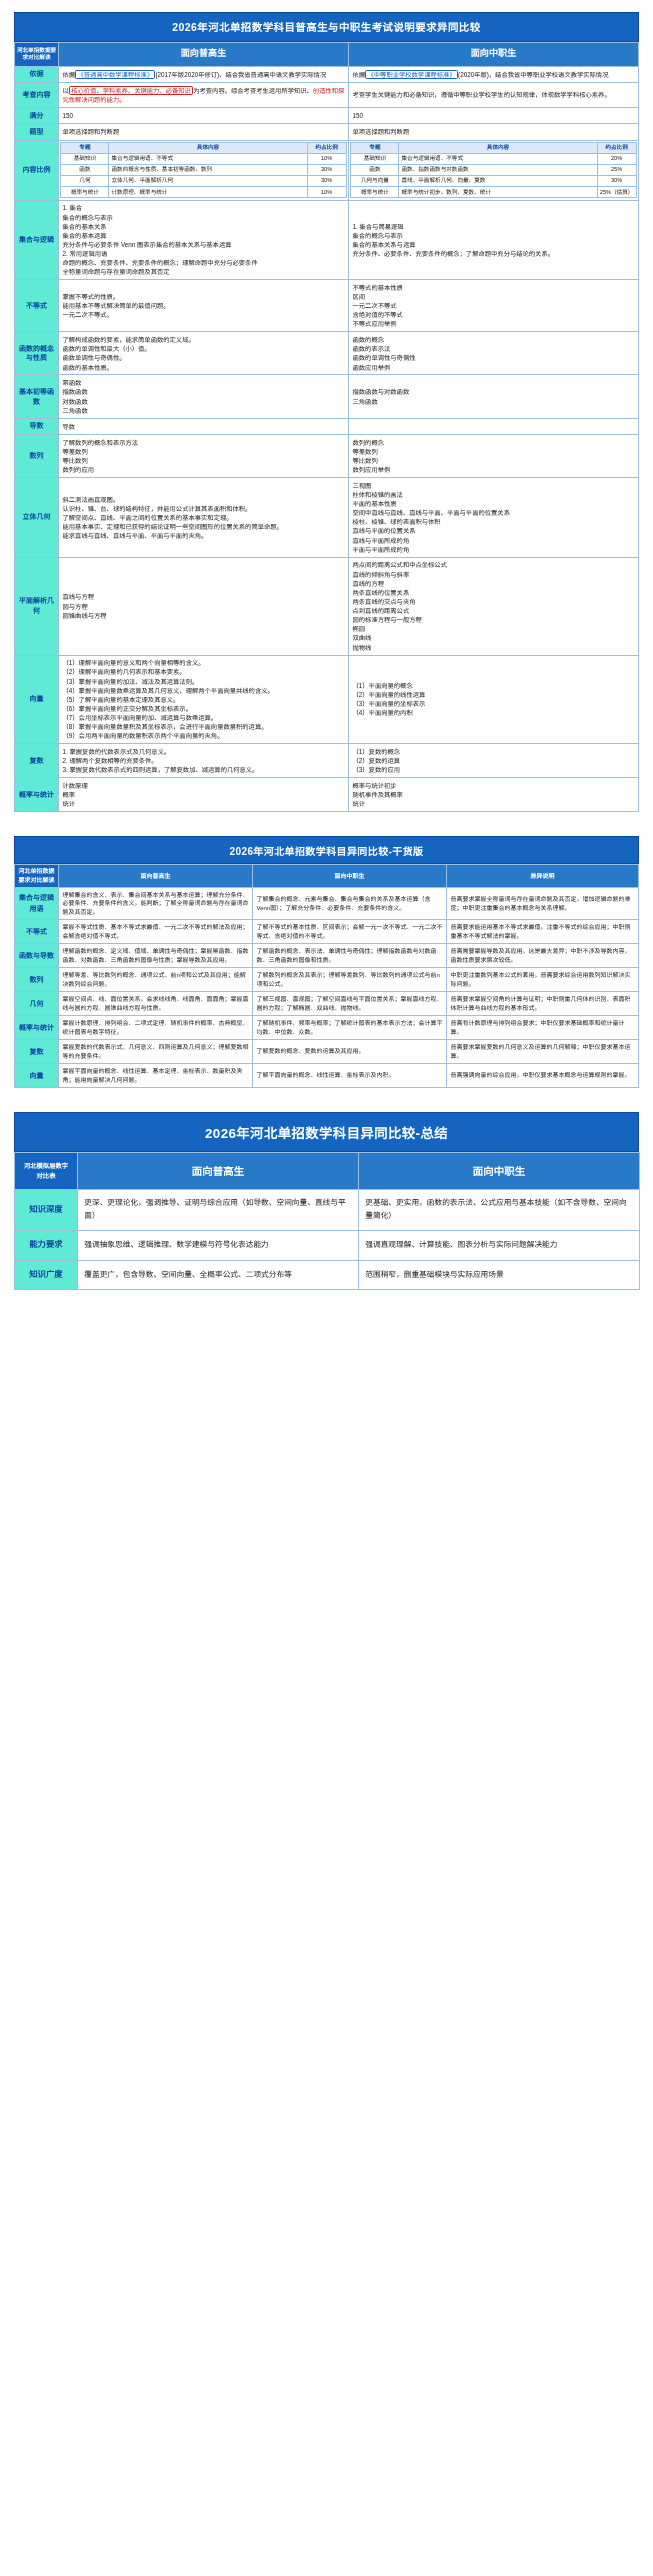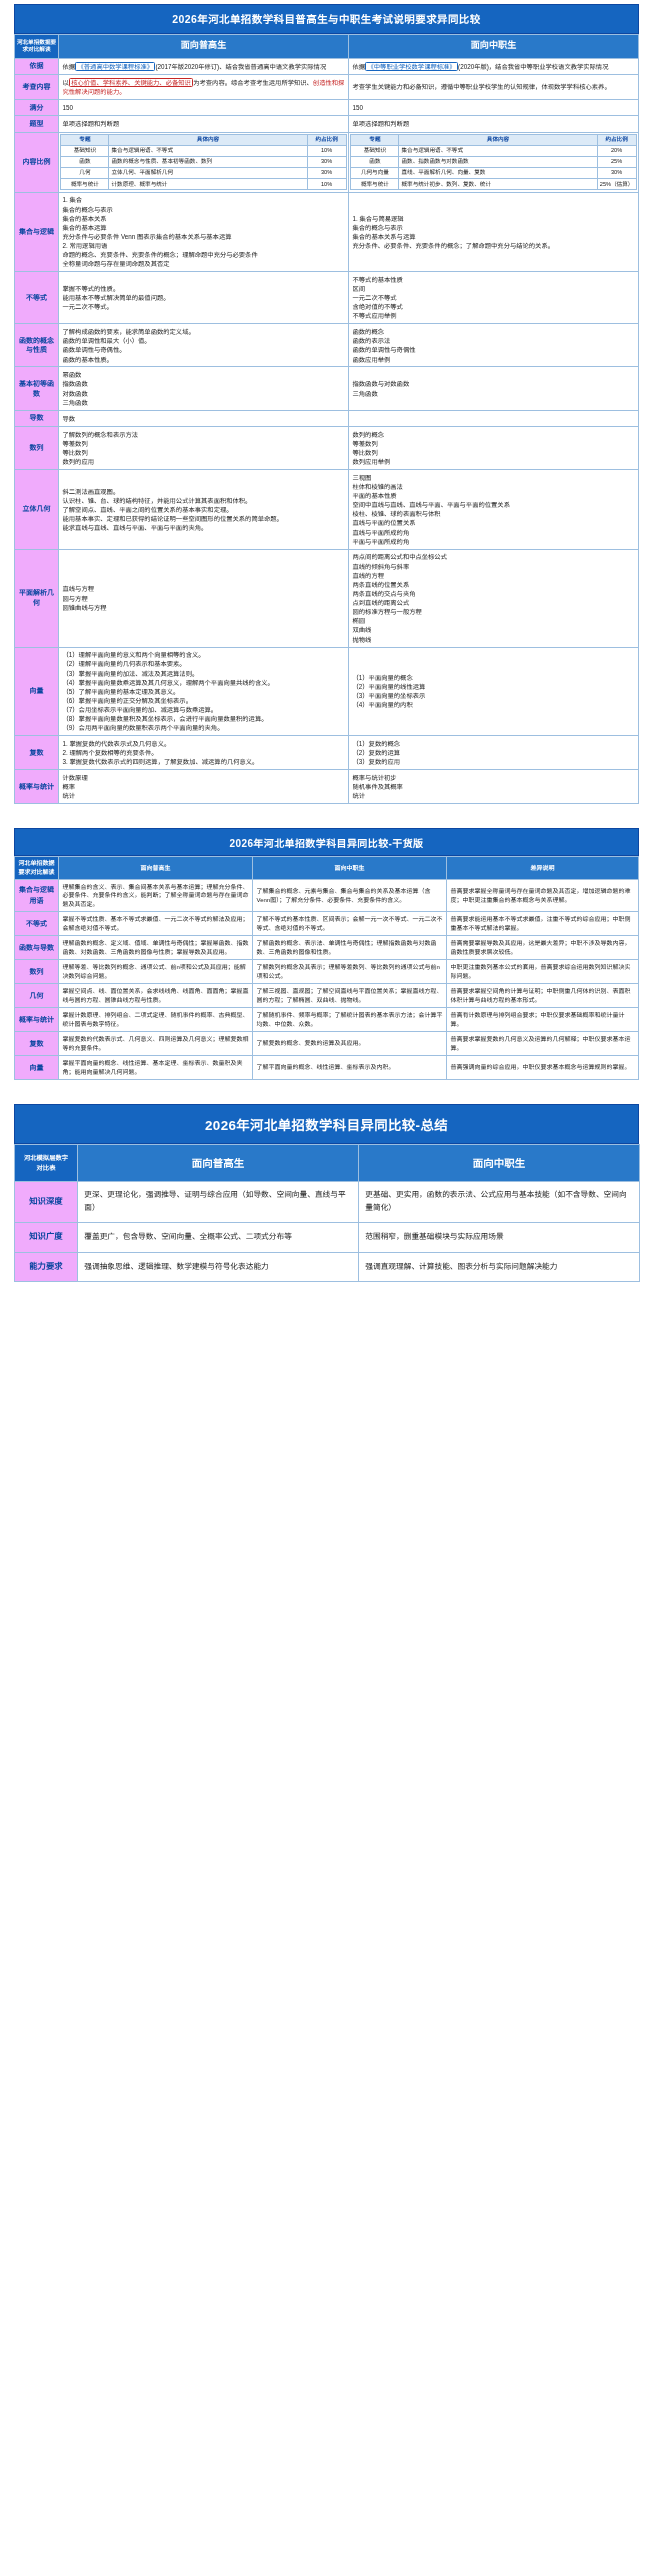--- a/index.html
+++ b/index.html
@@ -4,21 +4,21 @@
 <title>2026年河北单招数学科目普高生与中职生考试说明要求异同比较</title>
 <style>
   * { box-sizing: border-box; }
   body {
     margin: 0;
     padding: 0;
     background: #ffffff;
     font-family: "Liberation Sans", "DejaVu Sans", sans-serif;
     width: 653px;
   }
-  .page { width: 653px; margin: 4px auto; }
+  .page { width: 653px; margin: 12px auto; }
 
   .card { width: 625px; margin: 0 auto 11.2px auto; }
 
   
   .title-bar {
     background: #1565c0;
     color: #ffffff;
     text-align: center;
     font-weight: bold;
     padding: 6.3px 2.8px;
@@ -54,21 +54,21 @@
   }
   .hdr-col {
     background: #2979c9;
     color: #fff;
     font-size: 9.1px;
     font-weight: bold;
     text-align: center;
     padding: 4.9px 2.8px;
   }
   .rowlabel {
-    background: #f0abfc;
+    background: #5eead4;
     text-align: center;
     font-weight: bold;
     font-size: 7px;
     color: #0d47a1;
     line-height: 1.4;
     padding: 2.8px 1.4px;
   }
   .cell { background: #ffffff; text-align: left; }
   .hl-red  { color: #c62828; }
   .hl-box-red {
@@ -453,27 +453,27 @@
           <td class="hdr-corner">河北模拟层数字对比表</td>
           <td class="hdr-col">面向普高生</td>
           <td class="hdr-col">面向中职生</td>
         </tr>
         <tr>
           <td class="rowlabel">知识深度</td>
           <td class="cell">更深、更理论化，强调推导、证明与综合应用（如导数、空间向量、直线与平面）</td>
           <td class="cell">更基础、更实用，函数的表示法、公式应用与基本技能（如不含导数、空间向量简化）</td>
         </tr>
         <tr>
+          <td class="rowlabel">能力要求</td>
+          <td class="cell">强调抽象思维、逻辑推理、数学建模与符号化表达能力</td>
+          <td class="cell">强调直观理解、计算技能、图表分析与实际问题解决能力</td>
+        </tr>
+        <tr>
           <td class="rowlabel">知识广度</td>
           <td class="cell">覆盖更广，包含导数、空间向量、全概率公式、二项式分布等</td>
           <td class="cell">范围稍窄，删重基础模块与实际应用场景</td>
         </tr>
-        <tr>
-          <td class="rowlabel">能力要求</td>
-          <td class="cell">强调抽象思维、逻辑推理、数学建模与符号化表达能力</td>
-          <td class="cell">强调直观理解、计算技能、图表分析与实际问题解决能力</td>
-        </tr>
       </tbody>
     </table>
   </div>
 
 </div>
 
 
 </body></html>

